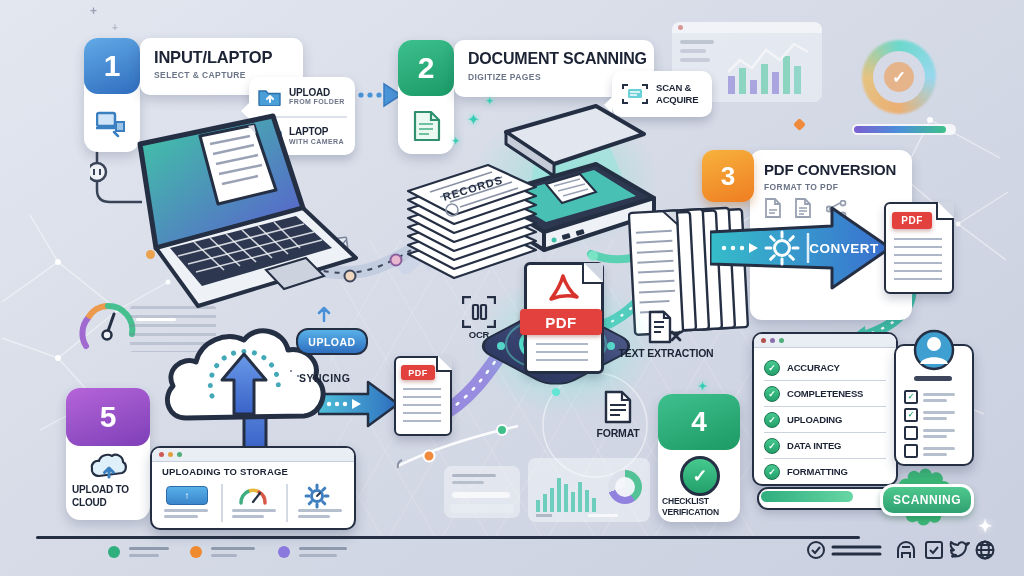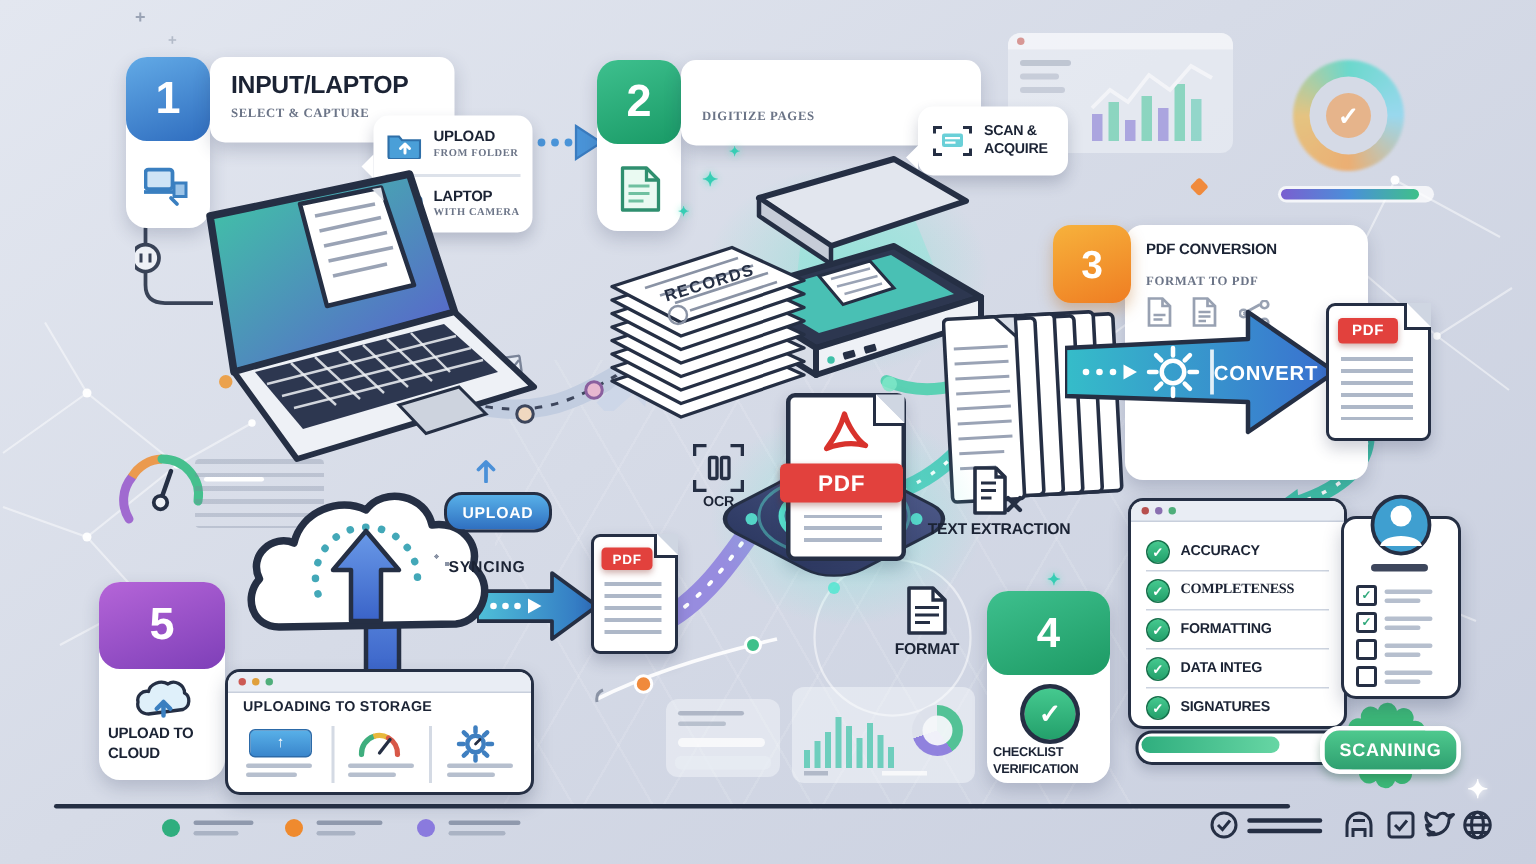--- a/index.html
+++ b/index.html
@@ -7,21 +7,21 @@
     font-family:"Liberation Sans",sans-serif;
     background:linear-gradient(145deg,#e3e7f0 0%,#d6dbe7 45%,#c9cfdf 100%);}
   .abs{position:absolute;}
   .card{position:absolute;background:#fff;border-radius:12px;box-shadow:0 5px 12px rgba(40,52,84,.20);}
   .num-top{display:flex;align-items:center;justify-content:center;color:#fff;font-weight:bold;}
   .win{position:absolute;background:#fff;border:2.5px solid #252f44;border-radius:10px;overflow:hidden;box-shadow:0 6px 12px rgba(40,52,84,.25);}
   .winbar{height:13px;background:#e9edf4;border-bottom:1.5px solid #c8cfdc;display:flex;align-items:center;gap:4px;padding:0 7px;}
   .dot{width:5px;height:5px;border-radius:50%;}
   .bar{background:#b6bfce;border-radius:2px;}
   .t-title{font-weight:bold;color:#1b2334;letter-spacing:-.2px;line-height:1.05;}
-  .t-sub{font-weight:bold;color:#6b7487;letter-spacing:.4px;font-family:Liberation Serif, serif;}
+  .t-sub{font-weight:bold;color:#6b7487;letter-spacing:.4px;}
   .chk-circle{width:14px;height:14px;border-radius:50%;flex:0 0 14px;
     background:linear-gradient(180deg,#45c98f,#23a06b);border:1.5px solid #17724c;
     color:#fff;font-size:9px;font-weight:bold;display:flex;align-items:center;justify-content:center;}
   .pdf-doc{position:absolute;background:#fff;border:2.5px solid #252f44;border-radius:6px;box-shadow:0 5px 10px rgba(40,52,84,.22);}
   .pdf-banner{position:absolute;background:#e2413d;color:#fff;font-weight:bold;display:flex;align-items:center;justify-content:center;border-radius:3px;letter-spacing:.5px;box-shadow:0 2px 4px rgba(120,30,20,.35);}
   .fold{position:absolute;top:-2px;right:-2px;border-left:2.5px solid #252f44;border-bottom:2.5px solid #252f44;background:linear-gradient(225deg,#cfd6e2 49%,#ffffff 51%);}
   .lines{position:absolute;background:repeating-linear-gradient(180deg,#aeb8c8 0 2.5px,transparent 2.5px 8px);}
   .sparkle{position:absolute;color:#37cdb4;font-weight:bold;text-shadow:0 0 5px rgba(80,230,200,.85);}
   .callout{position:absolute;background:#fff;border-radius:10px;box-shadow:0 5px 10px rgba(40,52,84,.22);}
   .callout:before{content:"";position:absolute;left:-8px;top:26px;border:8px solid transparent;border-right-color:#fff;border-left:0;}
@@ -272,20 +272,21 @@
       <path d="M2,2 h16 l8,8 v20 h-24 z" fill="#eafaf2" stroke="#2f8f6f" stroke-width="2.2" stroke-linejoin="round"></path>
       <path d="M18,2 v8 h8" fill="none" stroke="#2f8f6f" stroke-width="2.2"></path>
       <g stroke="#6fc0a0" stroke-width="2">
           <line x1="6" y1="14" x2="20" y2="14"></line>
           <line x1="6" y1="19" x2="20" y2="19"></line>
           <line x1="6" y1="24" x2="16" y2="24"></line>
         </g>
     </svg>
   </div>
   <div class="card" style="left:454px;top:40px;width:200px;height:57px;border-radius:10px;">
+    <div class="t-title" style="position:absolute;left:14px;top:11px;font-size:16px;">DOCUMENT SCANNING</div>
     <div class="t-sub" style="position:absolute;left:14px;top:32px;font-size:8.5px;">DIGITIZE PAGES</div>
   </div>
   <div class="callout" style="left:612px;top:71px;width:100px;height:46px;display:flex;align-items:center;gap:8px;padding-left:10px;box-sizing:border-box;">
     <svg width="26" height="22" viewBox="0 0 26 22">
       <path d="M1,6 V2 h5 M20,2 h5 v4 M25,16 v4 h-5 M6,20 H1 v-4" stroke="#252f44" stroke-width="2" fill="none"></path>
       <rect x="6" y="6" width="14" height="9" rx="1.5" fill="#6ad0d8"></rect>
       <line x1="8" y1="9" x2="18" y2="9" stroke="#fff" stroke-width="1.5"></line>
         <line x1="8" y1="12" x2="15" y2="12" stroke="#fff" stroke-width="1.5"></line>
     </svg>
     <div class="t-title" style="font-size:9.5px;width:52px;line-height:1.25;">SCAN &amp; ACQUIRE</div>
@@ -330,21 +331,21 @@
       <line x1="34" y1="44" x2="96" y2="24"></line>
         <line x1="44" y1="49" x2="106" y2="29"></line>
       <line x1="54" y1="54" x2="116" y2="34"></line>
         <line x1="64" y1="59" x2="122" y2="40"></line>
     </g>
     <circle cx="56" cy="62" r="6" fill="none" stroke="#8a93a5" stroke-width="1.6"></circle>
     <text x="78" y="44" transform="rotate(-17 78 44)" text-anchor="middle" font-family="Liberation Sans, sans-serif" font-size="11" font-weight="bold" fill="#252f44" letter-spacing="1">RECORDS</text>
   </svg>
 
   <div class="card" style="left:750px;top:150px;width:162px;height:170px;border-radius:12px;">
-    <div class="t-title" style="position:absolute;left:14px;top:12px;font-size:10px;">PDF CONVERSION</div>
+    <div class="t-title" style="position:absolute;left:14px;top:12px;font-size:15px;">PDF CONVERSION</div>
     <div class="t-sub" style="position:absolute;left:14px;top:32px;font-size:8.5px;">FORMAT TO PDF</div>
     <svg class="abs" style="left:14px;top:48px;" width="18" height="20" viewBox="0 0 18 20">
       <path d="M2,1 h9 l5,5 v13 h-14 z" fill="none" stroke="#98a1b2" stroke-width="1.8"></path>
         <path d="M11,1 v5 h5" fill="none" stroke="#98a1b2" stroke-width="1.8"></path>
       <path d="M5,12 h8 M5,15 h6" stroke="#98a1b2" stroke-width="1.6"></path>
     </svg>
     <svg class="abs" style="left:44px;top:48px;" width="18" height="20" viewBox="0 0 18 20">
       <path d="M2,1 h9 l5,5 v13 h-14 z" fill="none" stroke="#98a1b2" stroke-width="1.8"></path>
         <path d="M11,1 v5 h5" fill="none" stroke="#98a1b2" stroke-width="1.8"></path>
       <path d="M5,10 h8 M5,13 h8 M5,16 h5" stroke="#98a1b2" stroke-width="1.6"></path>
@@ -577,39 +578,39 @@
       <div class="chk" style="display:flex;align-items:center;gap:7px;height:25px;border-bottom:1.5px solid #ccd3df;">
         <div class="chk-circle">
             <span>✓</span>
           </div>
         <span class="t-title" style="font-size:9.5px;">ACCURACY</span>
       </div>
       <div class="chk" style="display:flex;align-items:center;gap:7px;height:25px;border-bottom:1.5px solid #ccd3df;">
         <div class="chk-circle">
             <span>✓</span>
           </div>
-        <span class="t-title" style="font-size:9.5px;font-family:Liberation Serif, serif;">COMPLETENESS</span>
+        <span class="t-title" style="font-size:9.5px;">COMPLETENESS</span>
       </div>
       <div class="chk" style="display:flex;align-items:center;gap:7px;height:25px;border-bottom:1.5px solid #ccd3df;">
         <div class="chk-circle">
             <span>✓</span>
           </div>
-        <span class="t-title" style="font-size:9.5px;">FORMATTING</span>
+        <span class="t-title" style="font-size:9.5px;">UPLOADING</span>
       </div>
       <div class="chk" style="display:flex;align-items:center;gap:7px;height:25px;border-bottom:1.5px solid #ccd3df;">
         <div class="chk-circle">
             <span>✓</span>
           </div>
         <span class="t-title" style="font-size:9.5px;">DATA INTEG</span>
       </div>
       <div class="chk" style="display:flex;align-items:center;gap:7px;height:25px;">
         <div class="chk-circle">
             <span>✓</span>
           </div>
-        <span class="t-title" style="font-size:9.5px;">SIGNATURES</span>
+        <span class="t-title" style="font-size:9.5px;">FORMATTING</span>
       </div>
     </div>
   </div>
 
   <div class="abs" style="left:757px;top:487px;width:152px;height:19px;background:#fff;border:2.5px solid #252f44;border-radius:11px;box-shadow:0 4px 8px rgba(40,52,84,.2);">
     <div class="abs" style="left:2px;top:2px;width:92px;height:11px;border-radius:7px;background:linear-gradient(90deg,#2fae7e,#67d6a4);"></div>
   </div>
   <svg class="abs" style="left:876px;top:468px;" width="96" height="58" viewBox="0 0 96 58">
     <circle cx="48" cy="29" r="22" fill="none" stroke="#3cb878" stroke-width="13" stroke-dasharray=".1 11.5" stroke-linecap="round"></circle>
     <circle cx="48" cy="29" r="22" fill="#3cb878"></circle>

